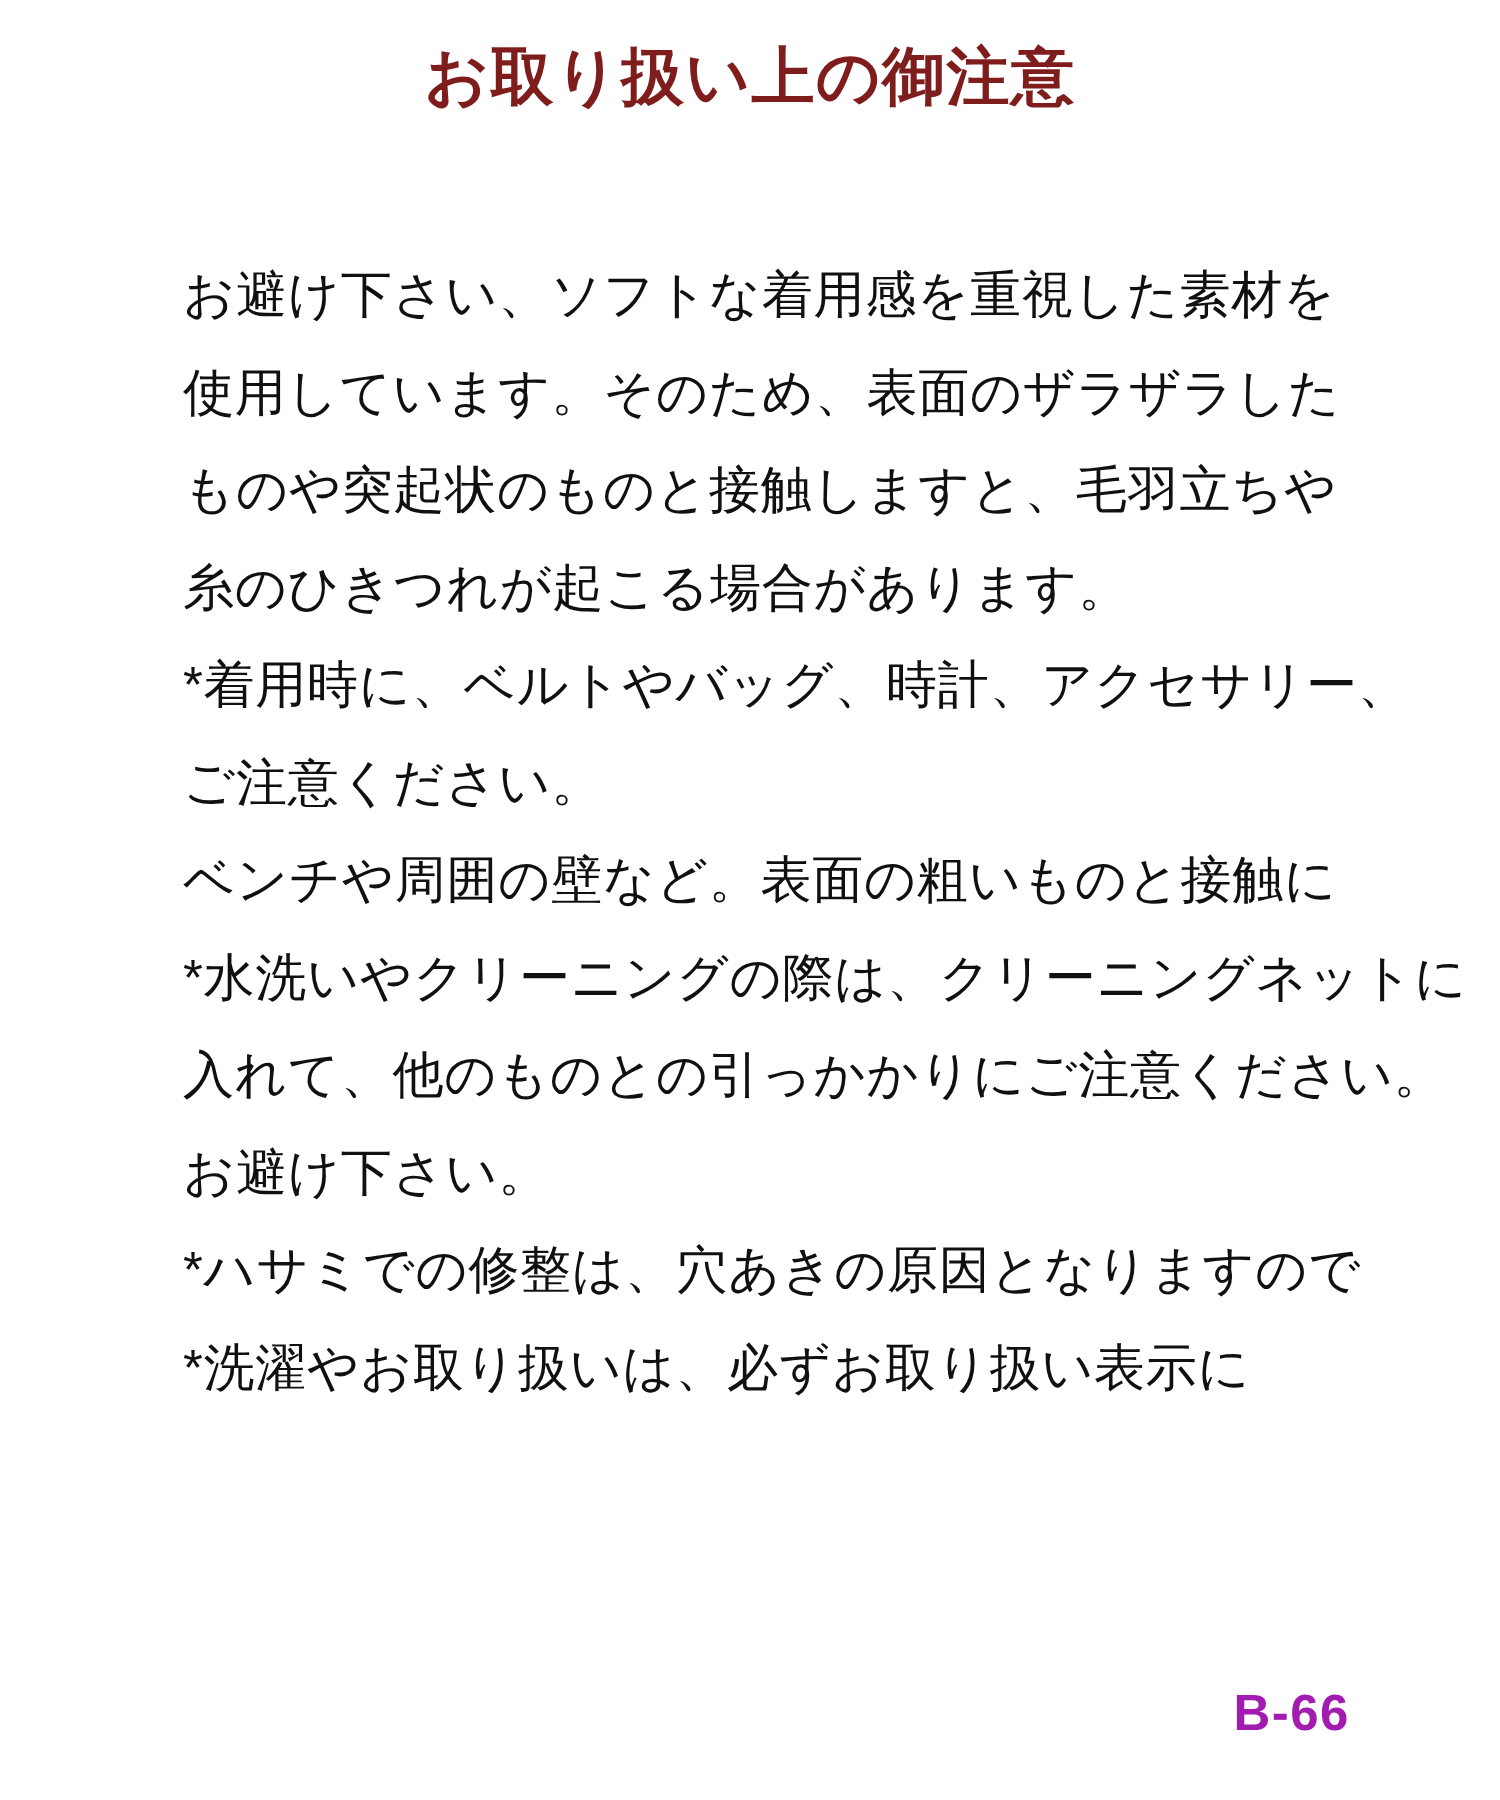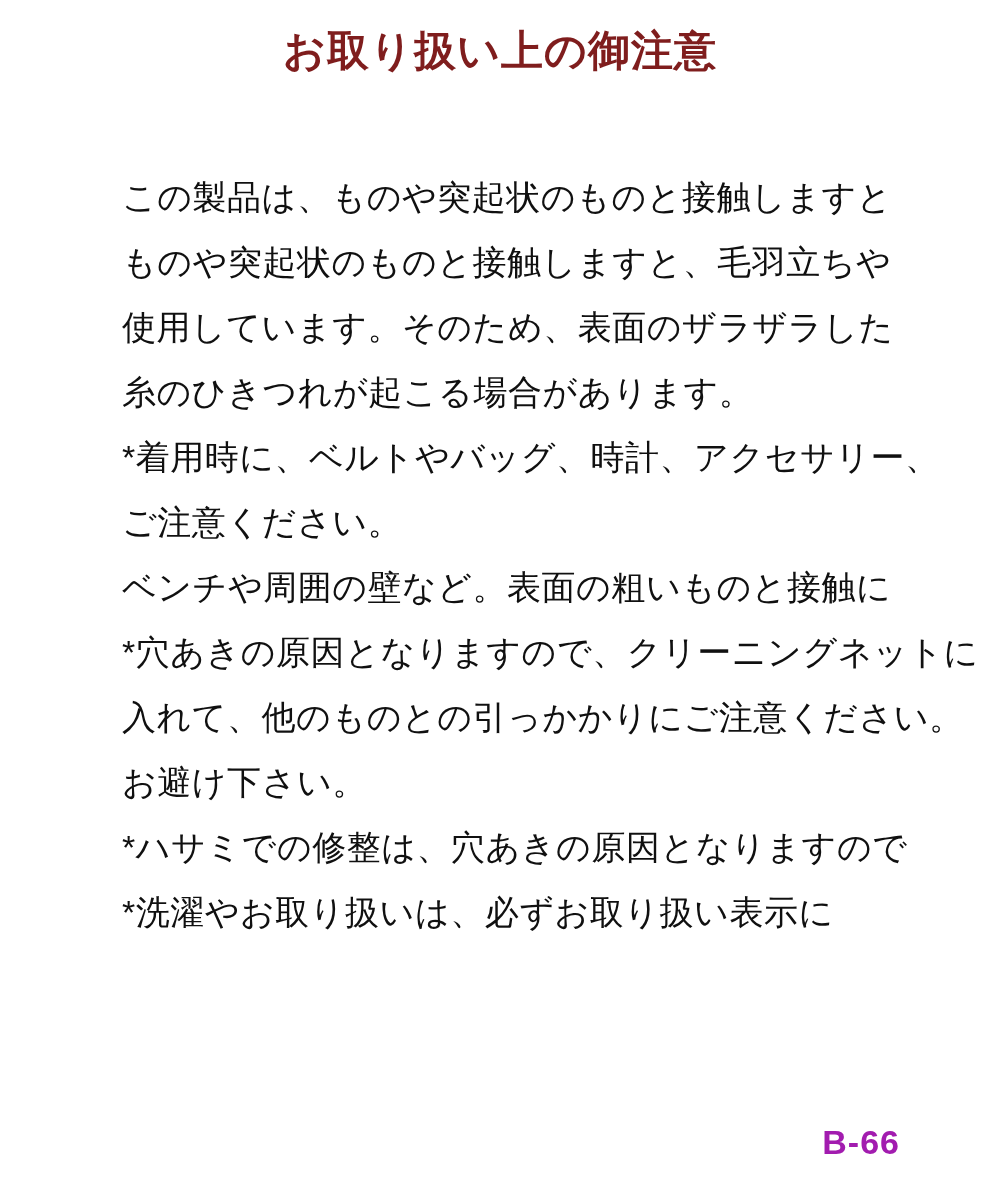--- a/index.html
+++ b/index.html
@@ -57,28 +57,28 @@
   }
 </style>
 </head>
 <body>
 
 <div class="page">
 
   <div class="doc-title">お取り扱い上の御注意</div>
 
   <div class="body-block">
-    <div class="body-line">この製品は、ものや突起状のものと接触しますと</div>
+    <div class="body-line">お避け下さい、ソフトな着用感を重視した素材を</div>
+    <div class="body-line">使用しています。そのため、表面のザラザラした</div>
     <div class="body-line">ものや突起状のものと接触しますと、毛羽立ちや</div>
-    <div class="body-line">使用しています。そのため、表面のザラザラした</div>
     <div class="body-line">糸のひきつれが起こる場合があります。</div>
     <div class="body-line">*着用時に、ベルトやバッグ、時計、アクセサリー、</div>
     <div class="body-line">ご注意ください。</div>
     <div class="body-line">ベンチや周囲の壁など。表面の粗いものと接触に</div>
-    <div class="body-line">*穴あきの原因となりますので、クリーニングネットに</div>
+    <div class="body-line">*水洗いやクリーニングの際は、クリーニングネットに</div>
     <div class="body-line">入れて、他のものとの引っかかりにご注意ください。</div>
     <div class="body-line">お避け下さい。</div>
     <div class="body-line">*ハサミでの修整は、穴あきの原因となりますので</div>
     <div class="body-line">*洗濯やお取り扱いは、必ずお取り扱い表示に</div>
   </div>
 
   <div class="page-code">B-66</div>
 
 </div>
 

